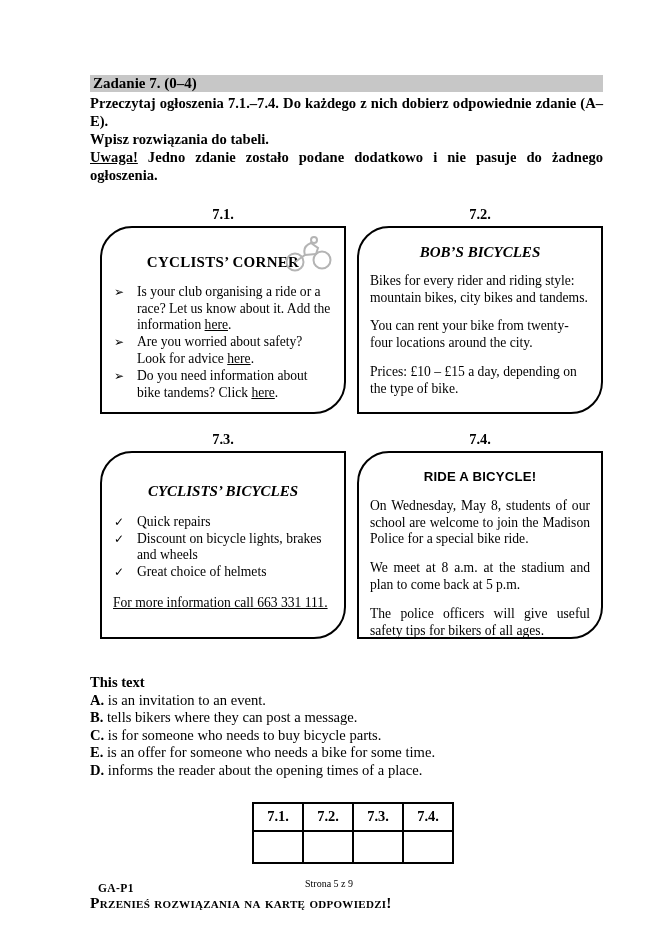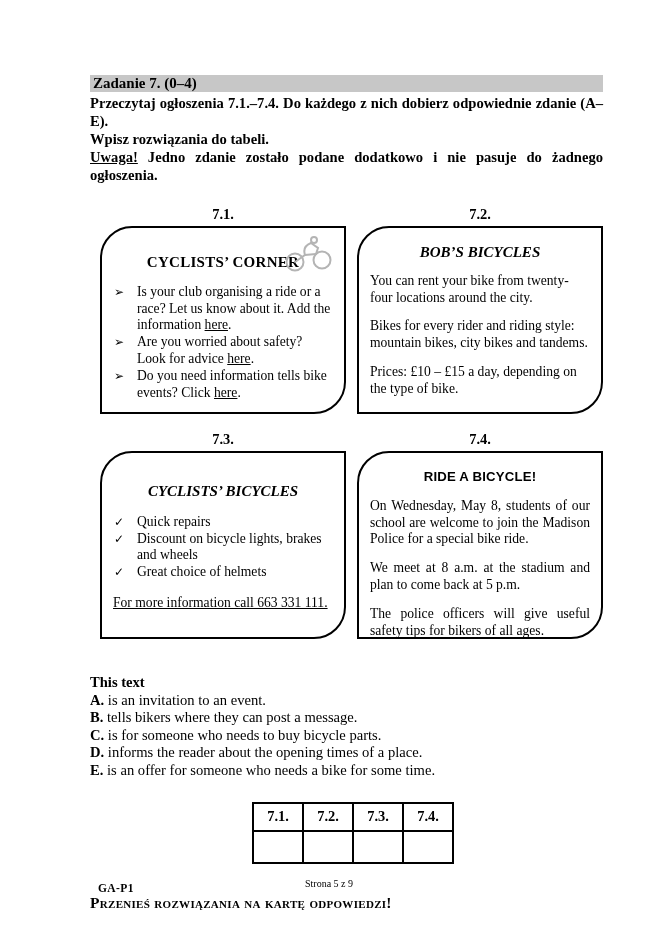--- a/index.html
+++ b/index.html
@@ -98,32 +98,32 @@
             <div class="b-item">
               <span class="b-marker">➢</span>
               <span class="b-text"><span>Is your club organising a ride or a race? Let us know about it. Add the information </span><span class="u">here</span><span>.</span></span>
             </div>
             <div class="b-item">
               <span class="b-marker">➢</span>
               <span class="b-text"><span>Are you worried about safety? Look for advice </span><span class="u">here</span><span>.</span></span>
             </div>
             <div class="b-item">
               <span class="b-marker">➢</span>
-              <span class="b-text"><span>Do you need information tells bike events? Click </span><span class="u">here</span><span>.</span></span>
+              <span class="b-text"><span>Do you need information about bike tandems? Click </span><span class="u">here</span><span>.</span></span>
             </div>
           </div>
         </div>
       </div>
 
       <div class="ad-cell">
         <div class="ad-label">7.2.</div>
         <div class="ad-box ad2">
           <div class="ad-title t2">BOB’S BICYCLES</div>
+          <p>Bikes for every rider and riding style: mountain bikes, city bikes and tandems.</p>
           <p>You can rent your bike from twenty-four locations around the city.</p>
-          <p>Bikes for every rider and riding style: mountain bikes, city bikes and tandems.</p>
           <p>Prices: £10 – £15 a day, depending on the type of bike.</p>
         </div>
       </div>
 
       <div class="ad-cell row2">
         <div class="ad-label">7.3.</div>
         <div class="ad-box">
           <div class="ad-title t3">CYCLISTS’ BICYCLES</div>
           <div class="bullets3">
             <div class="b-item">
@@ -153,22 +153,22 @@
         </div>
       </div>
 
     </div>
 
     <div class="this-text">
       <div class="opt-letter">This text</div>
       <div><span class="opt-letter">A.</span> <span>is an invitation to an event.</span></div>
       <div><span class="opt-letter">B.</span> <span>tells bikers where they can post a message.</span></div>
       <div><span class="opt-letter">C.</span> <span>is for someone who needs to buy bicycle parts.</span></div>
+      <div><span class="opt-letter">E.</span> <span>is an offer for someone who needs a bike for some time.</span></div>
       <div><span class="opt-letter">D.</span> <span>informs the reader about the opening times of a place.</span></div>
-      <div><span class="opt-letter">E.</span> <span>is an offer for someone who needs a bike for some time.</span></div>
     </div>
 
     <table class="answers">
       <tbody>
         <tr class="hrow">
           <td>7.1.</td>
           <td>7.2.</td>
           <td>7.3.</td>
           <td>7.4.</td>
         </tr>

